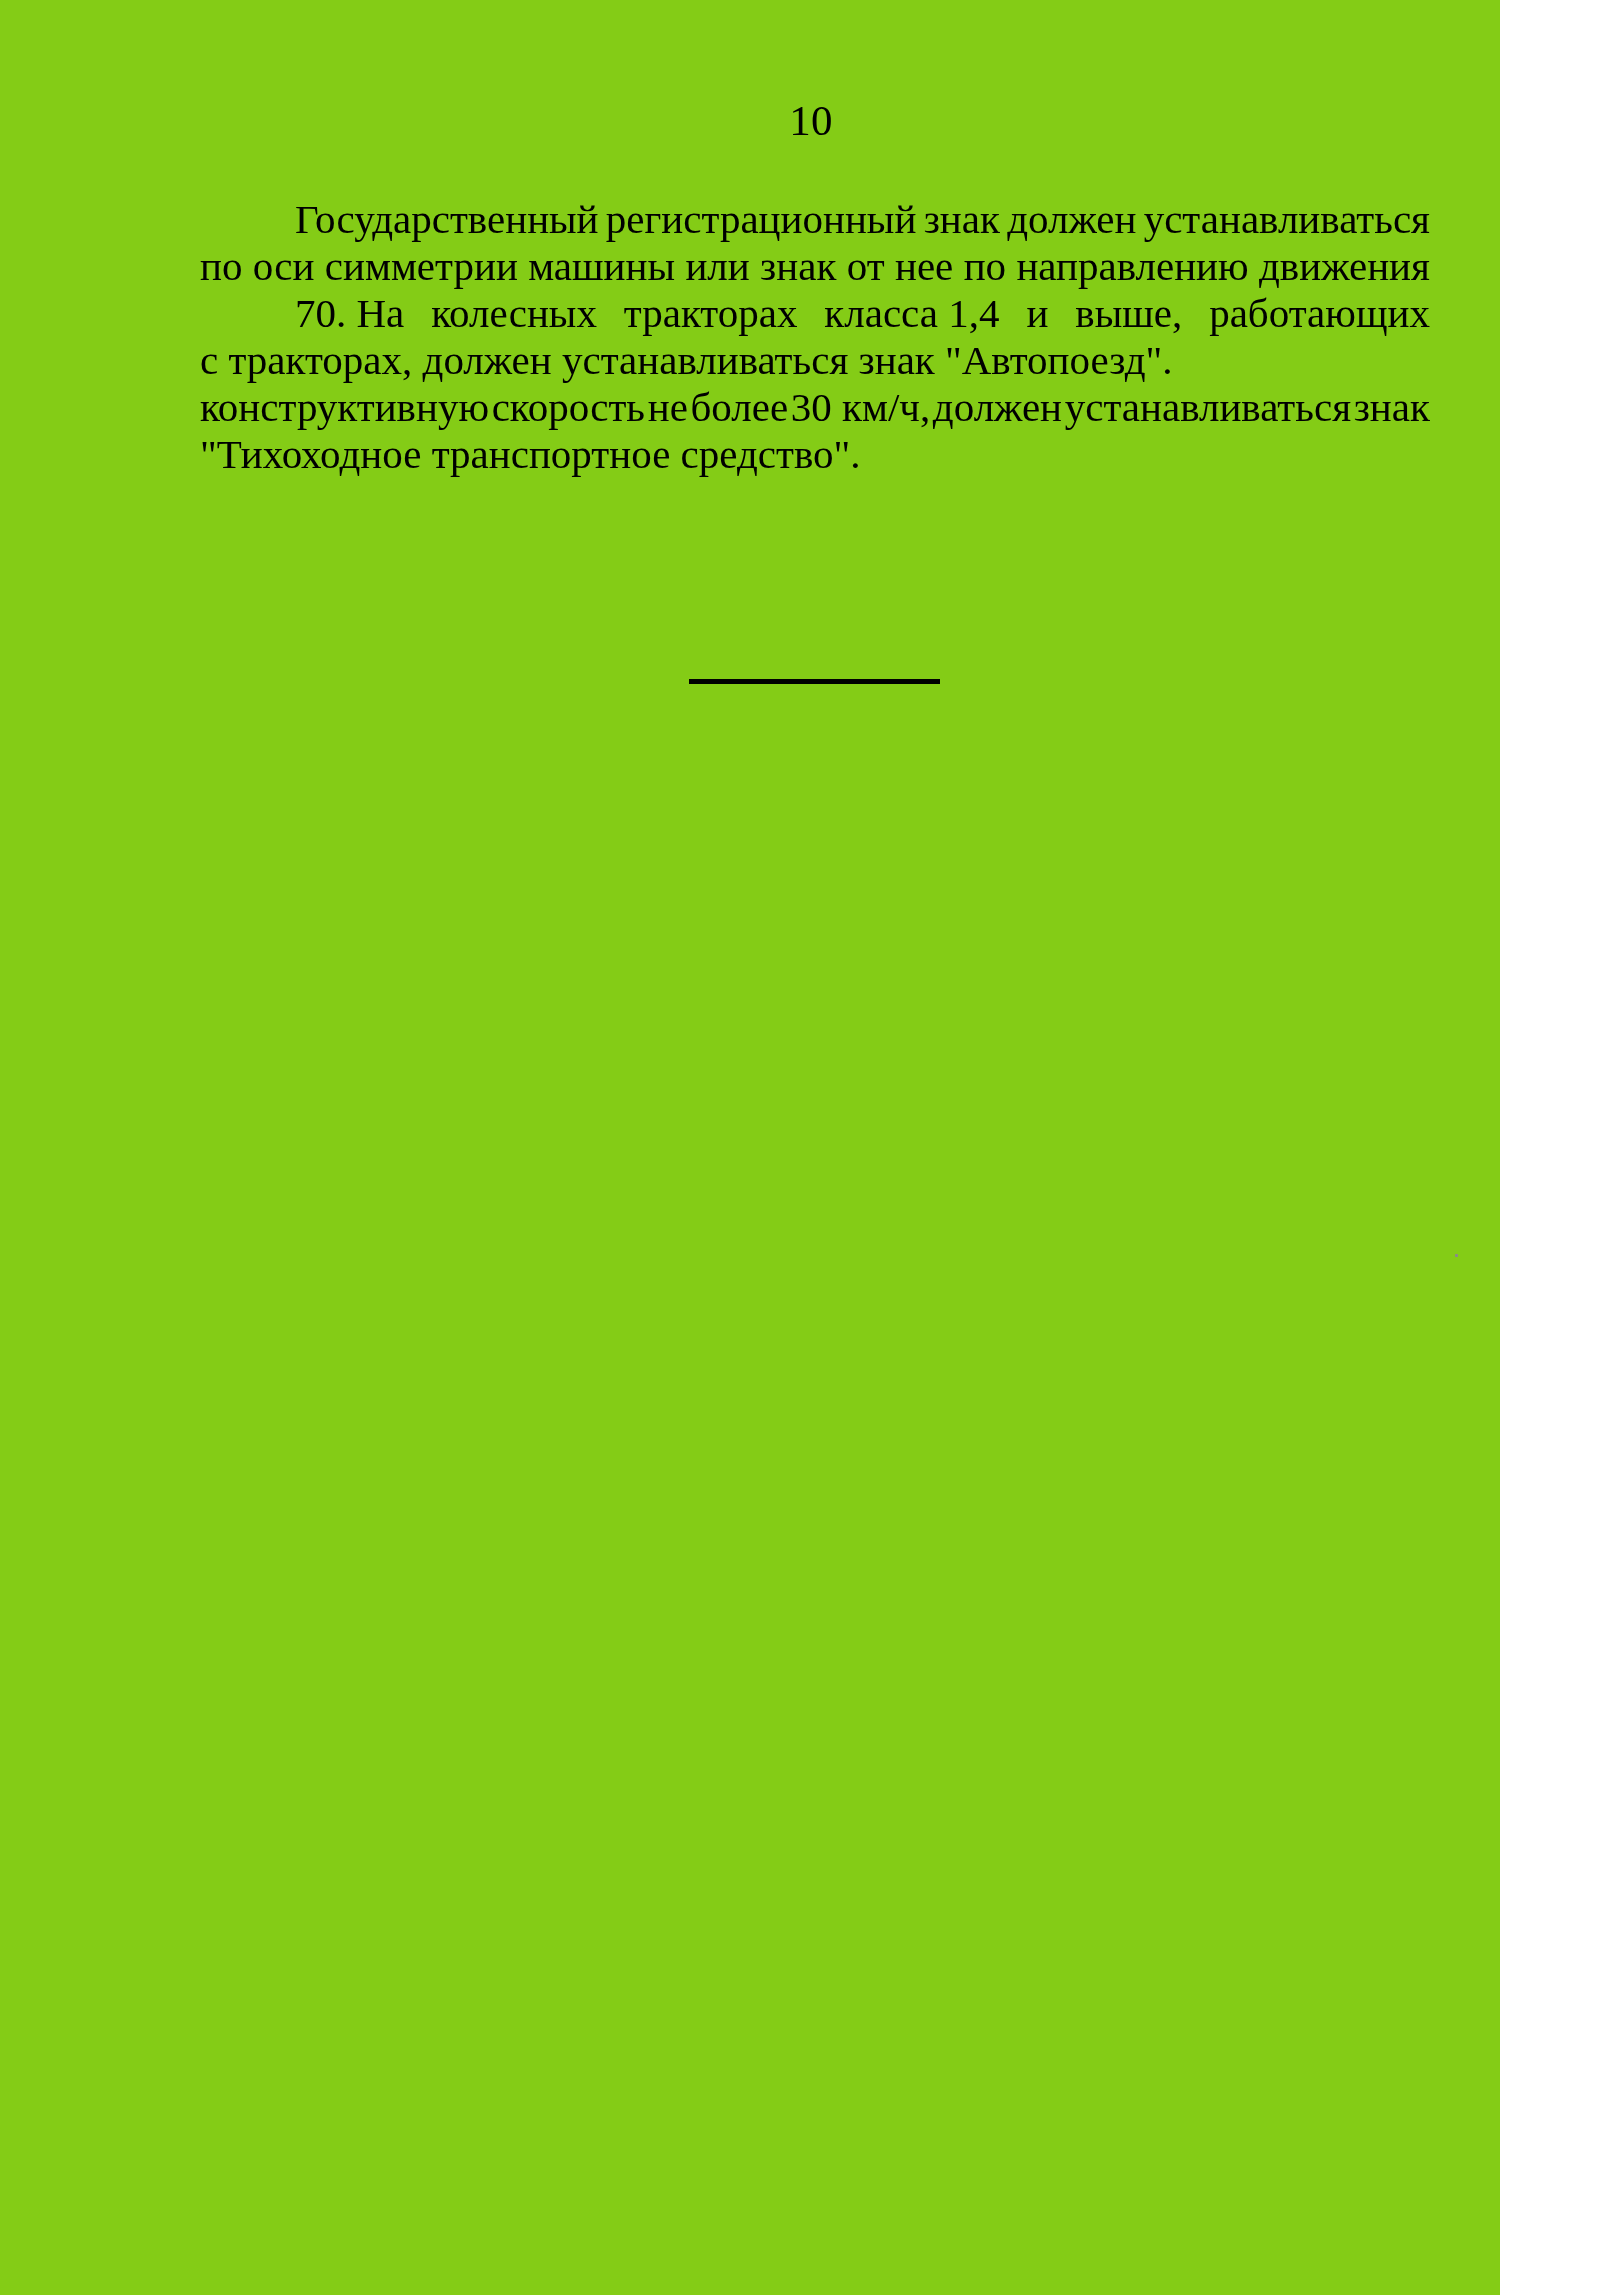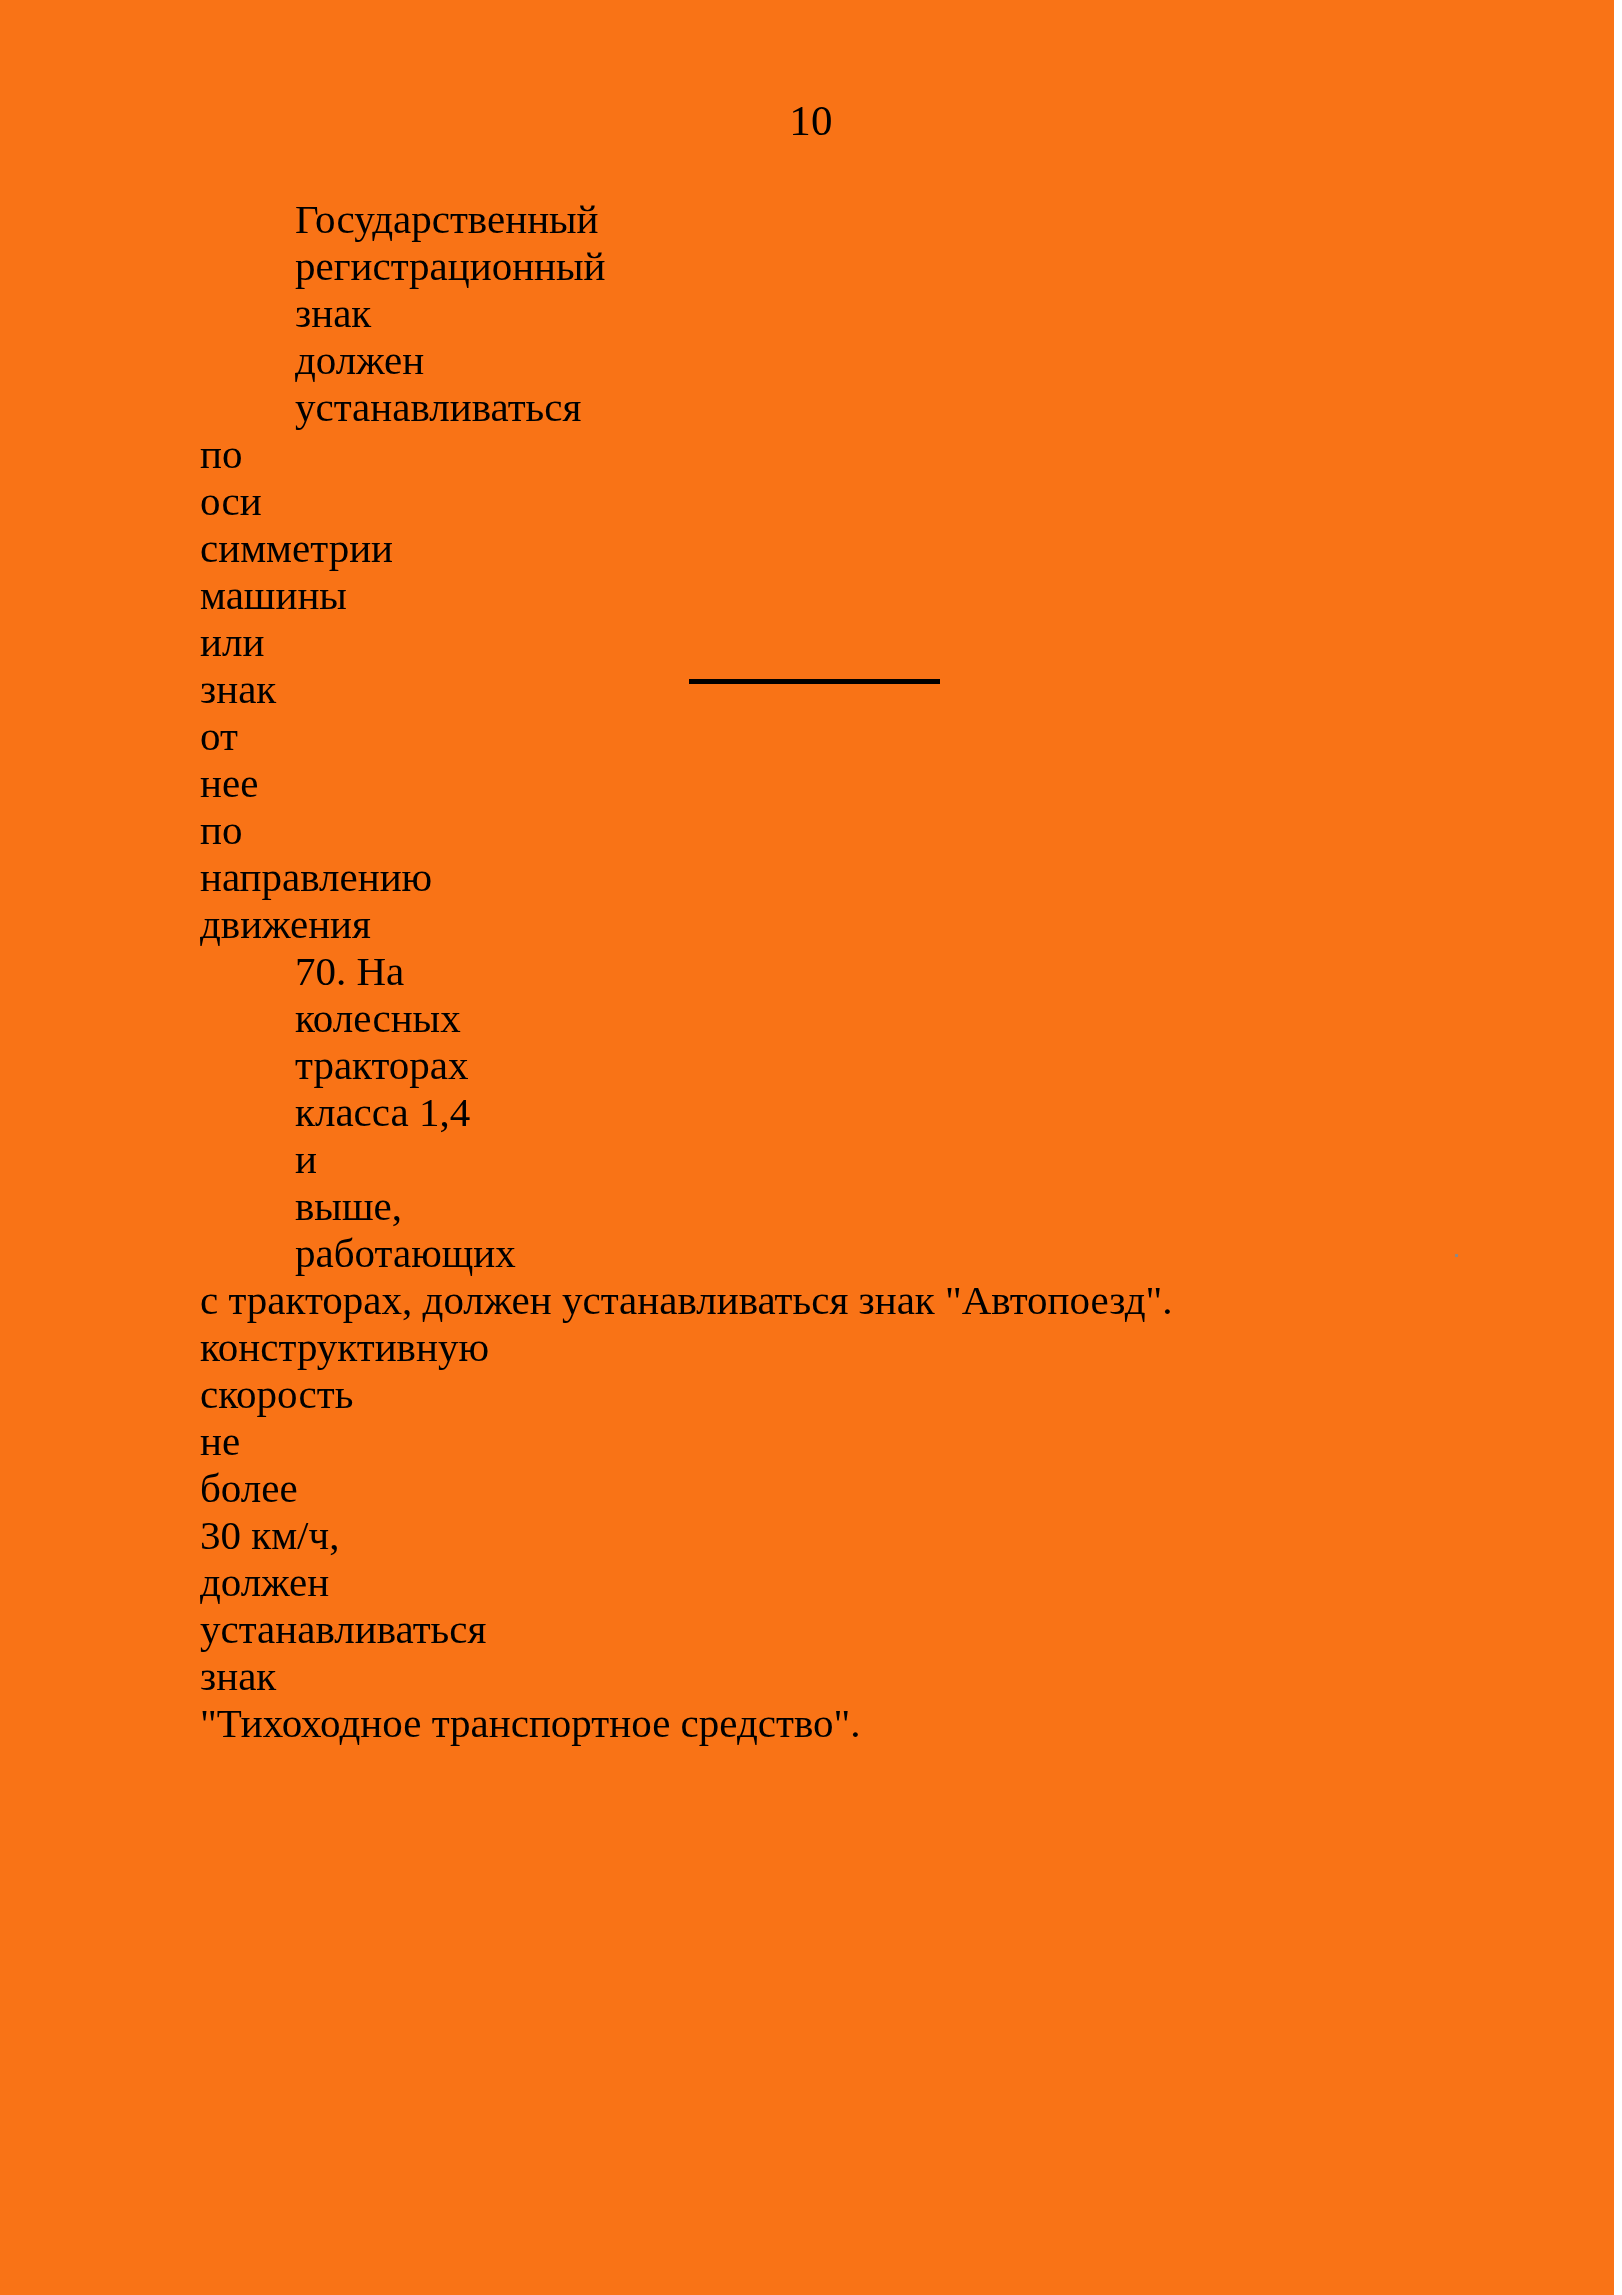--- a/index.html
+++ b/index.html
@@ -4,23 +4,23 @@
 <title>Document page 10</title>
 <style>
   html, body {
     margin: 0;
     padding: 0;
     background: #ffffff;
   }
 
   .page {
     position: relative;
-    width: 1614px;
+    width: 1500px;
     height: 2295px;
-    background: #f97316;
+    background: #84cc16;
     overflow: hidden;
     font-family: "Liberation Serif", "DejaVu Serif", serif;
     color: #000000;
     -webkit-font-smoothing: antialiased;
   }
 
   
   .page-number {
     position: absolute;
     top: 97px;
@@ -58,21 +58,20 @@
     width: 100%;
   }
 
   .para.no-stretch::after { content: none; display: none; }
 
   
   .line {
     display: block;
     text-indent: 0;
     white-space: nowrap;
-    flex-direction: column;
   }
   .line.indented { padding-left: 95px; }
   .line.justified {
     display: flex;
     white-space: normal;
     justify-content: space-between;
     width: 1230px;
   }
   .line.justified.indented {
     width: 1135px;

